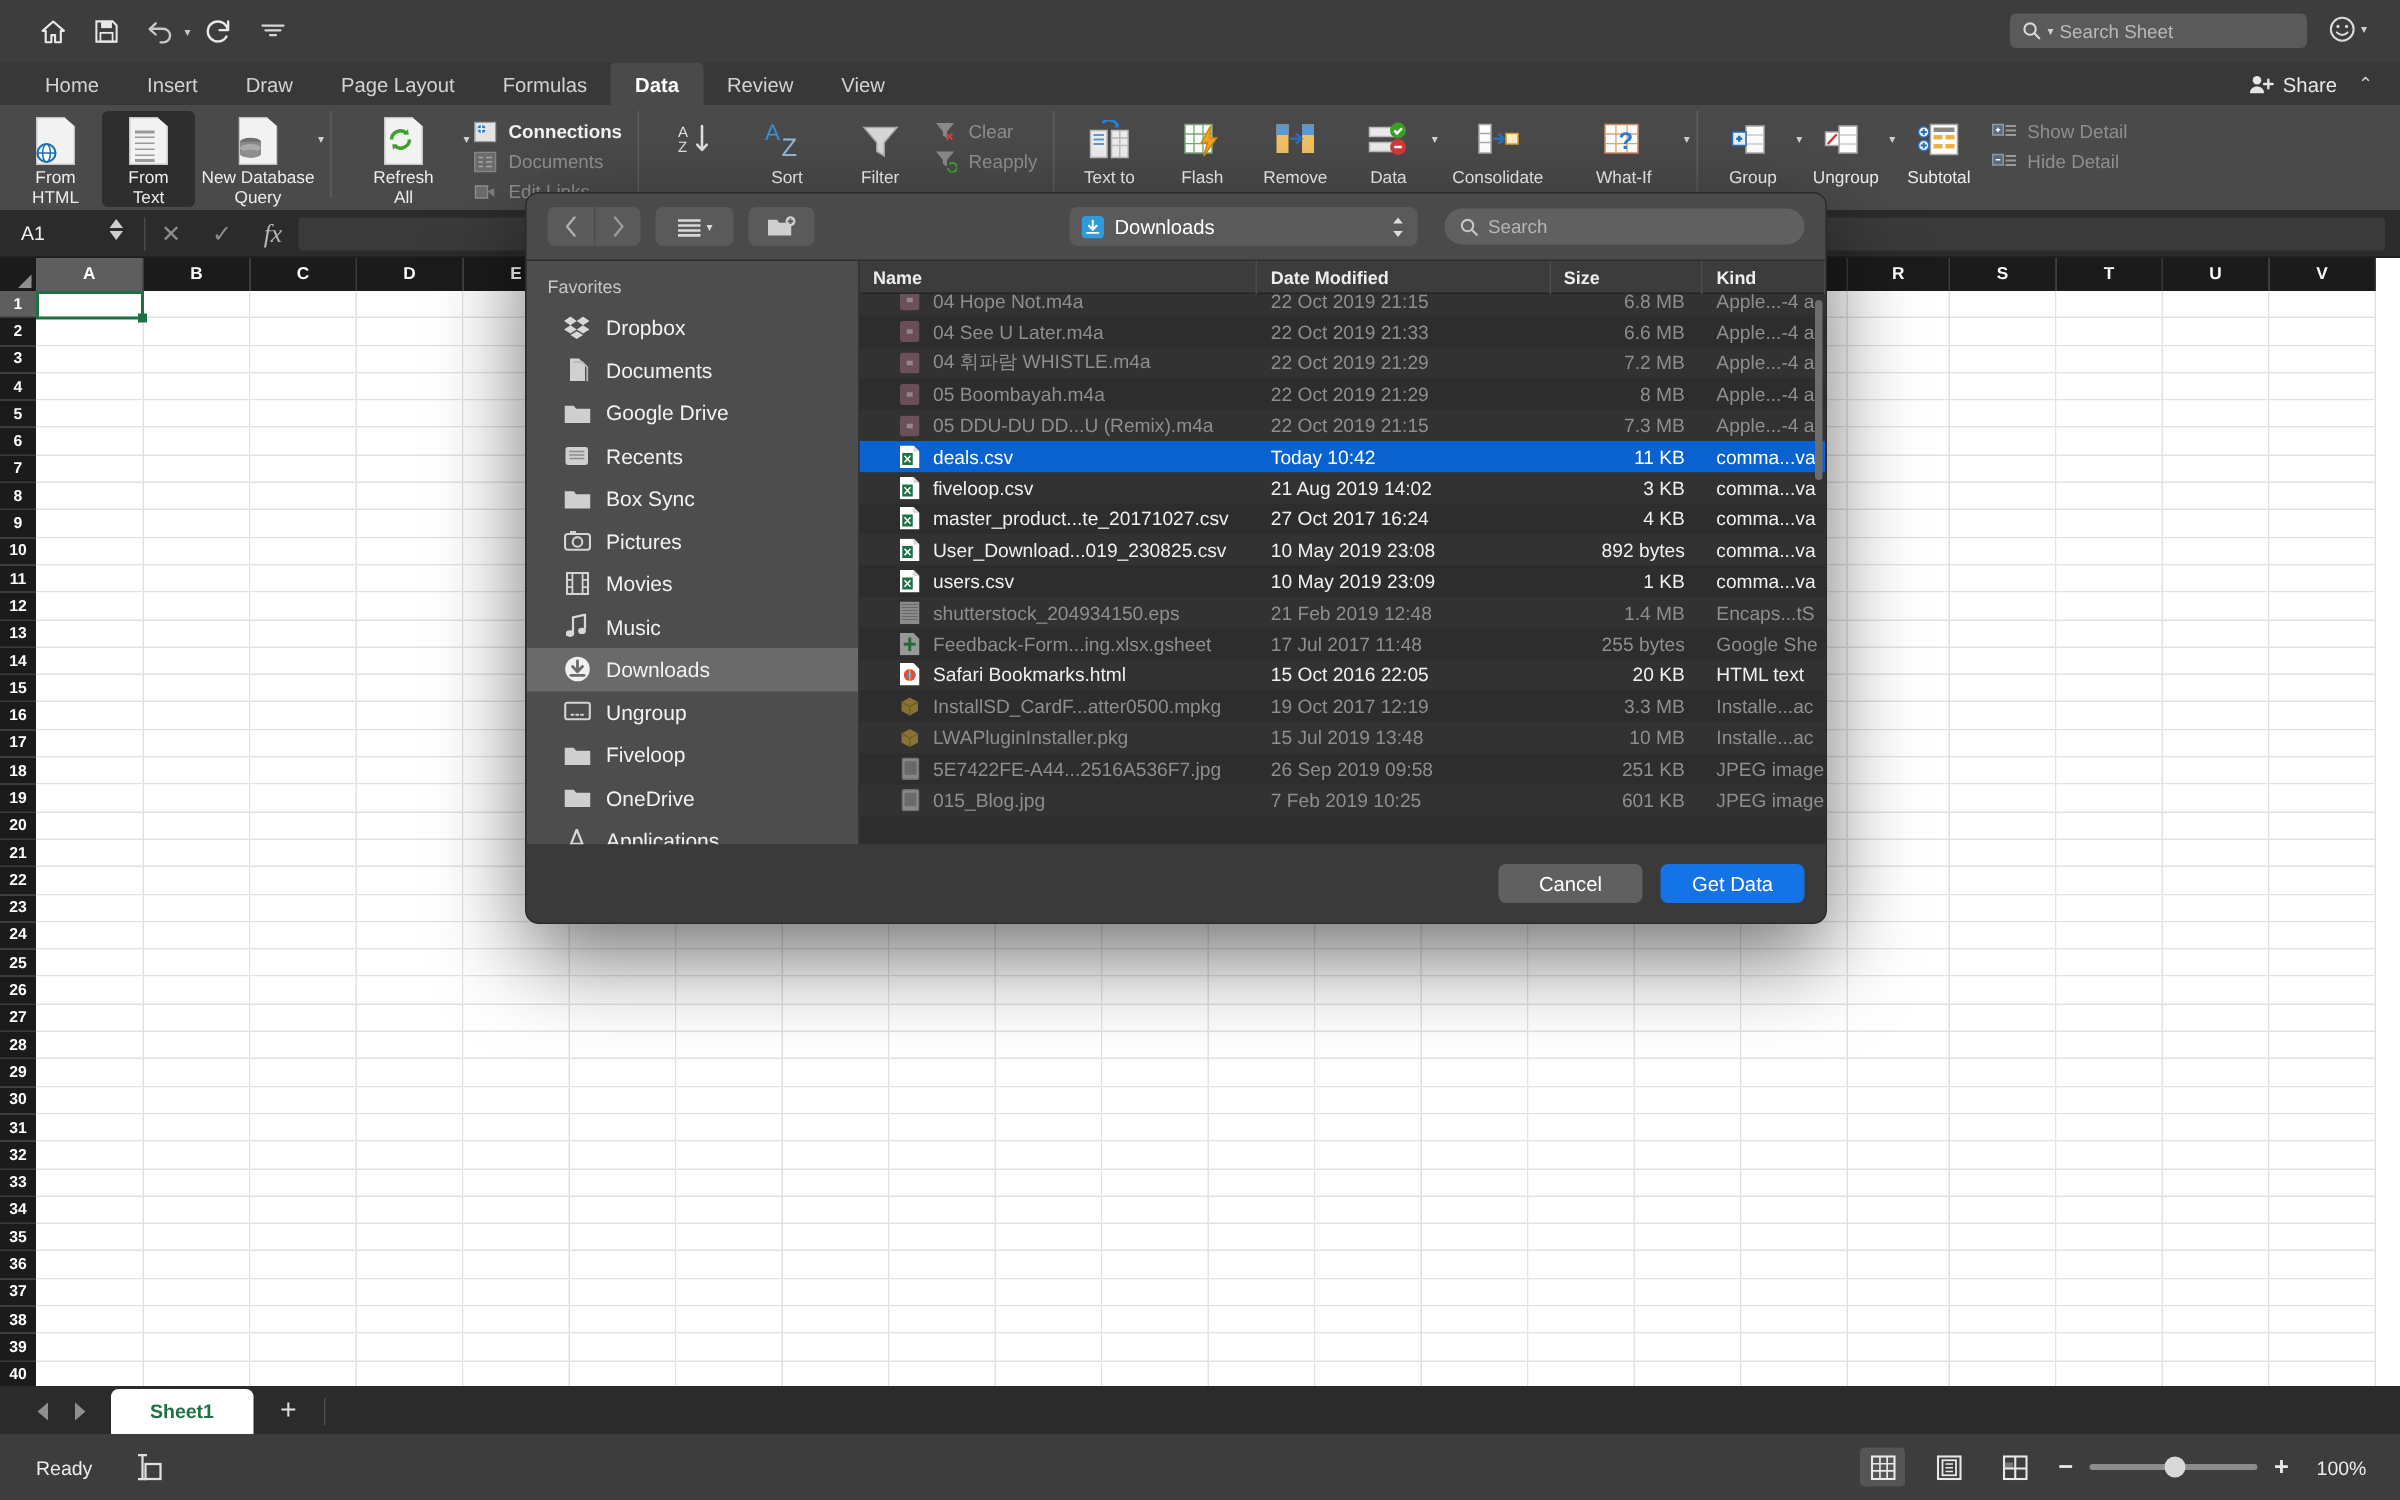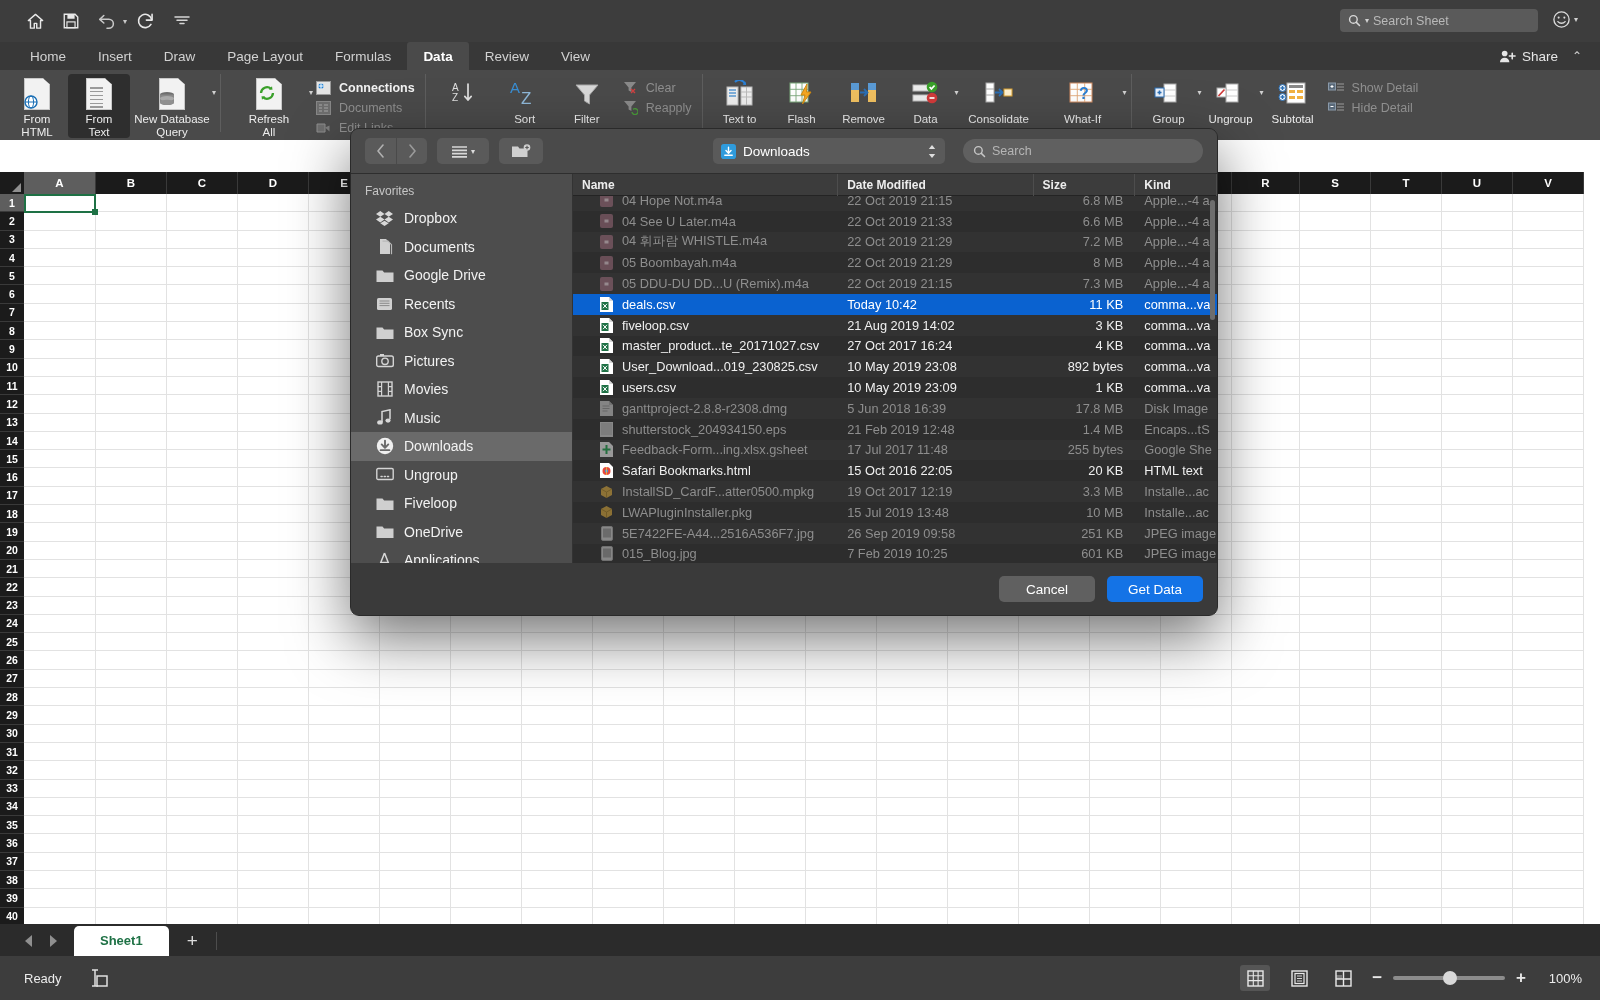--- a/index.html
+++ b/index.html
@@ -154,21 +154,21 @@
     background: #3d3d3d; display: flex; align-items: center;
   }
   .ready { font-size: 13px; color: #ececec; padding-left: 24px; }
   .statleft { display:flex; align-items:center; gap: 26px; }
   .statright { position: absolute; right: 18px; display: flex; align-items: center; gap: 14px; }
   .viewbtn { width: 30px; height: 26px; display:flex; align-items:center; justify-content:center; border-radius:3px; }
   .viewbtn.on { background: #555; }
   .zoomslider { display: flex; align-items: center; gap: 11px; }
   .ztrack { width: 112px; height: 4px; background: #8c8c8c; border-radius: 2px; position: relative; }
   .zknob { position: absolute; left: 50px; top: -5px; width: 14px; height: 14px; border-radius: 50%; background: #d8d8d8; }
-  .zpct { font-size: 13px; color: #ececec; width: 42px; text-align: right; }
+  .zpct { font-size: 13px; color: #ececec; width: 42px; text-align: center; }
 
   
   .backdrop-shadow {
     position: absolute; left: 350px; top: 128px; width: 868px; height: 488px;
     border-radius: 9px; box-shadow: 0 22px 60px rgba(0,0,0,0.55);
   }
   .dialog {
     position: absolute; left: 350px; top: 128px; width: 868px; height: 488px;
     background: #3a3a3a; border-radius: 9px; overflow: hidden;
     border: 1px solid #2a2a2a;
@@ -613,20 +613,38 @@
                 <path d="M2.5 5.5h3" stroke="#fff" stroke-width="1"></path>
                 <path d="M9 3h7M9 6h7M9 9h7" stroke="#9a9a9a" stroke-width="1.2"></path>
               </svg>
           </span>
           <span>Hide Detail</span>
         </div>
       </div>
     </div>
   </div>
 
+  <div class="fbar">
+    <div class="namebox">
+      <span>A1</span>
+      <span class="spin">
+        <svg width="9" height="6" viewBox="0 0 9 6">
+            <path d="M4.5 0L9 6H0z" fill="#cfcfcf"></path>
+          </svg>
+        <svg width="9" height="6" viewBox="0 0 9 6">
+            <path d="M4.5 6L0 0h9z" fill="#cfcfcf"></path>
+          </svg>
+      </span>
+    </div>
+    <div class="fb-sep"></div>
+    <div class="fb-btn">✕</div>
+    <div class="fb-btn">✓</div>
+    <div class="fb-btn fx">fx</div>
+    <div class="finput"></div>
+  </div>
 
   <div class="gridwrap">
     <div class="colhdr" id="colhdr">
       <div class="corner"></div>
     <div class="ch act" style="width: 72px;">A</div>
         <div class="ch" style="width: 71px;">B</div>
         <div class="ch" style="width: 71px;">C</div>
         <div class="ch" style="width: 71px;">D</div>
         <div class="ch" style="width: 71px;">E</div>
         <div class="ch" style="width: 71px;">F</div>
@@ -2037,35 +2055,20 @@
                 <span>users.csv</span>
               </div>
               <div class="fdate bright" style="width: 196px;">10 May 2019 23:09</div>
               <div class="fsize bright" style="width: 102px;">1 KB</div>
               <div class="fkind bright" style="width: 82px;">comma...va</div>
             </div>
             <div class="frow">
               <div class="fname dim" style="width: 266px;">
                 <span class="ficon" style="opacity: 0.55;">
                   <svg width="13" height="15" viewBox="0 0 13 15">
-                    <path d="M0 0h9l4 4v11H0z" fill="#c8c8c8"></path>
-                    <path d="M9 0l4 4H9z" fill="#a8a8a8"></path>
-                    <path d="M2.5 5h7M2.5 7.5h7M2.5 10h5" stroke="#8a8a8a" stroke-width="0.9"></path>
-                  </svg>
-                </span>
-                <span>ganttproject-2.8.8-r2308.dmg</span>
-              </div>
-              <div class="fdate dim" style="width: 196px;">5 Jun 2018 16:39</div>
-              <div class="fsize dim" style="width: 102px;">17.8 MB</div>
-              <div class="fkind dim" style="width: 82px;">Disk Image</div>
-            </div>
-            <div class="frow">
-              <div class="fname dim" style="width: 266px;">
-                <span class="ficon" style="opacity: 0.55;">
-                  <svg width="13" height="15" viewBox="0 0 13 15">
                     <rect width="13" height="15" fill="#d4d4d4"></rect>
                     <path d="M1 2h11M1 4h11M1 6h11M1 8h11M1 10h11M1 12h11" stroke="#9a9a9a" stroke-width="0.7"></path>
                   </svg>
                 </span>
                 <span>shutterstock_204934150.eps</span>
               </div>
               <div class="fdate dim" style="width: 196px;">21 Feb 2019 12:48</div>
               <div class="fsize dim" style="width: 102px;">1.4 MB</div>
               <div class="fkind dim" style="width: 82px;">Encaps...tS</div>
             </div>

